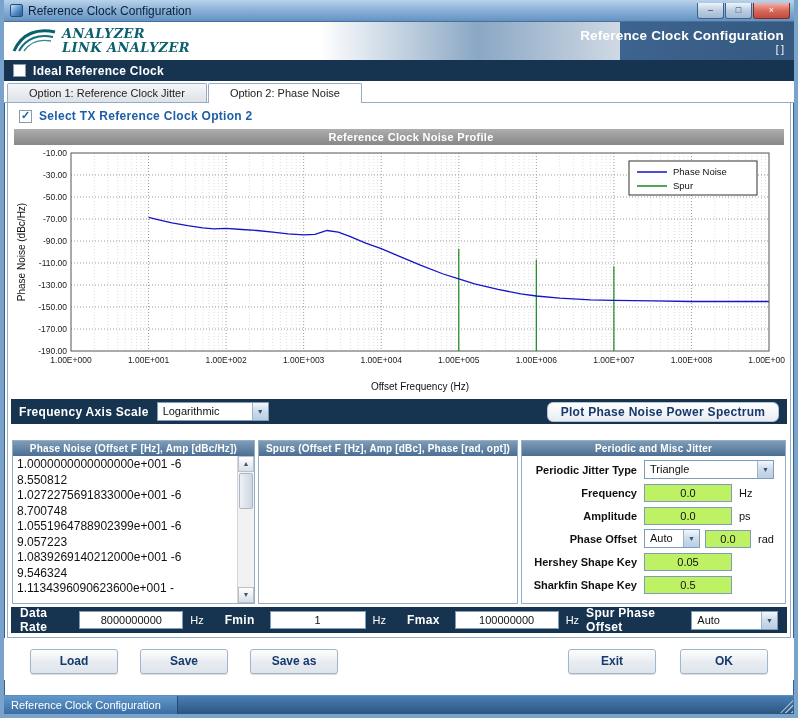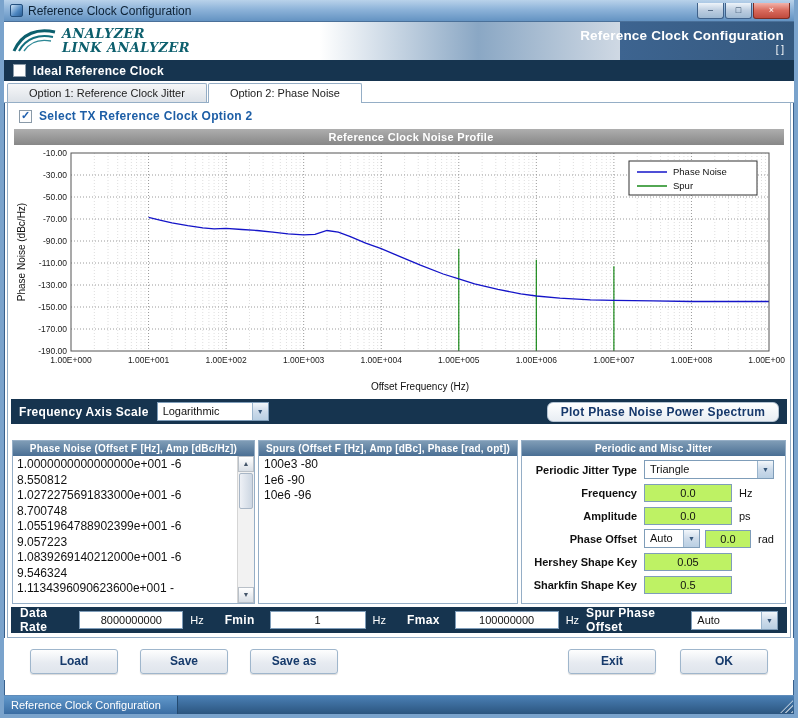--- a/index.html
+++ b/index.html
@@ -341,25 +341,20 @@
             <div class="scroll-arrow">▲</div>
             <div class="scroll-thumb"></div>
             <div class="scroll-fill"></div>
             <div class="scroll-arrow">▼</div>
           </div>
         </div>
       </div>
 
       <div class="col col-spur">
         <div class="col-header">Spurs (Offset F [Hz], Amp [dBc], Phase [rad, opt])</div>
-        <div class="col-body">
-          <div class="spur-text">100e3 -80
-1e6 -90
-10e6 -96</div>
-        </div>
       </div>
 
       <div class="col col-jitter">
         <div class="col-header">Periodic and Misc Jitter</div>
         <div class="col-body">
           <div class="jitter-form">
             <div class="jrow">
               <span class="jlabel">Periodic Jitter Type</span>
               <div class="dropdown dd-type">
                 <span class="dd-text">Triangle</span>

